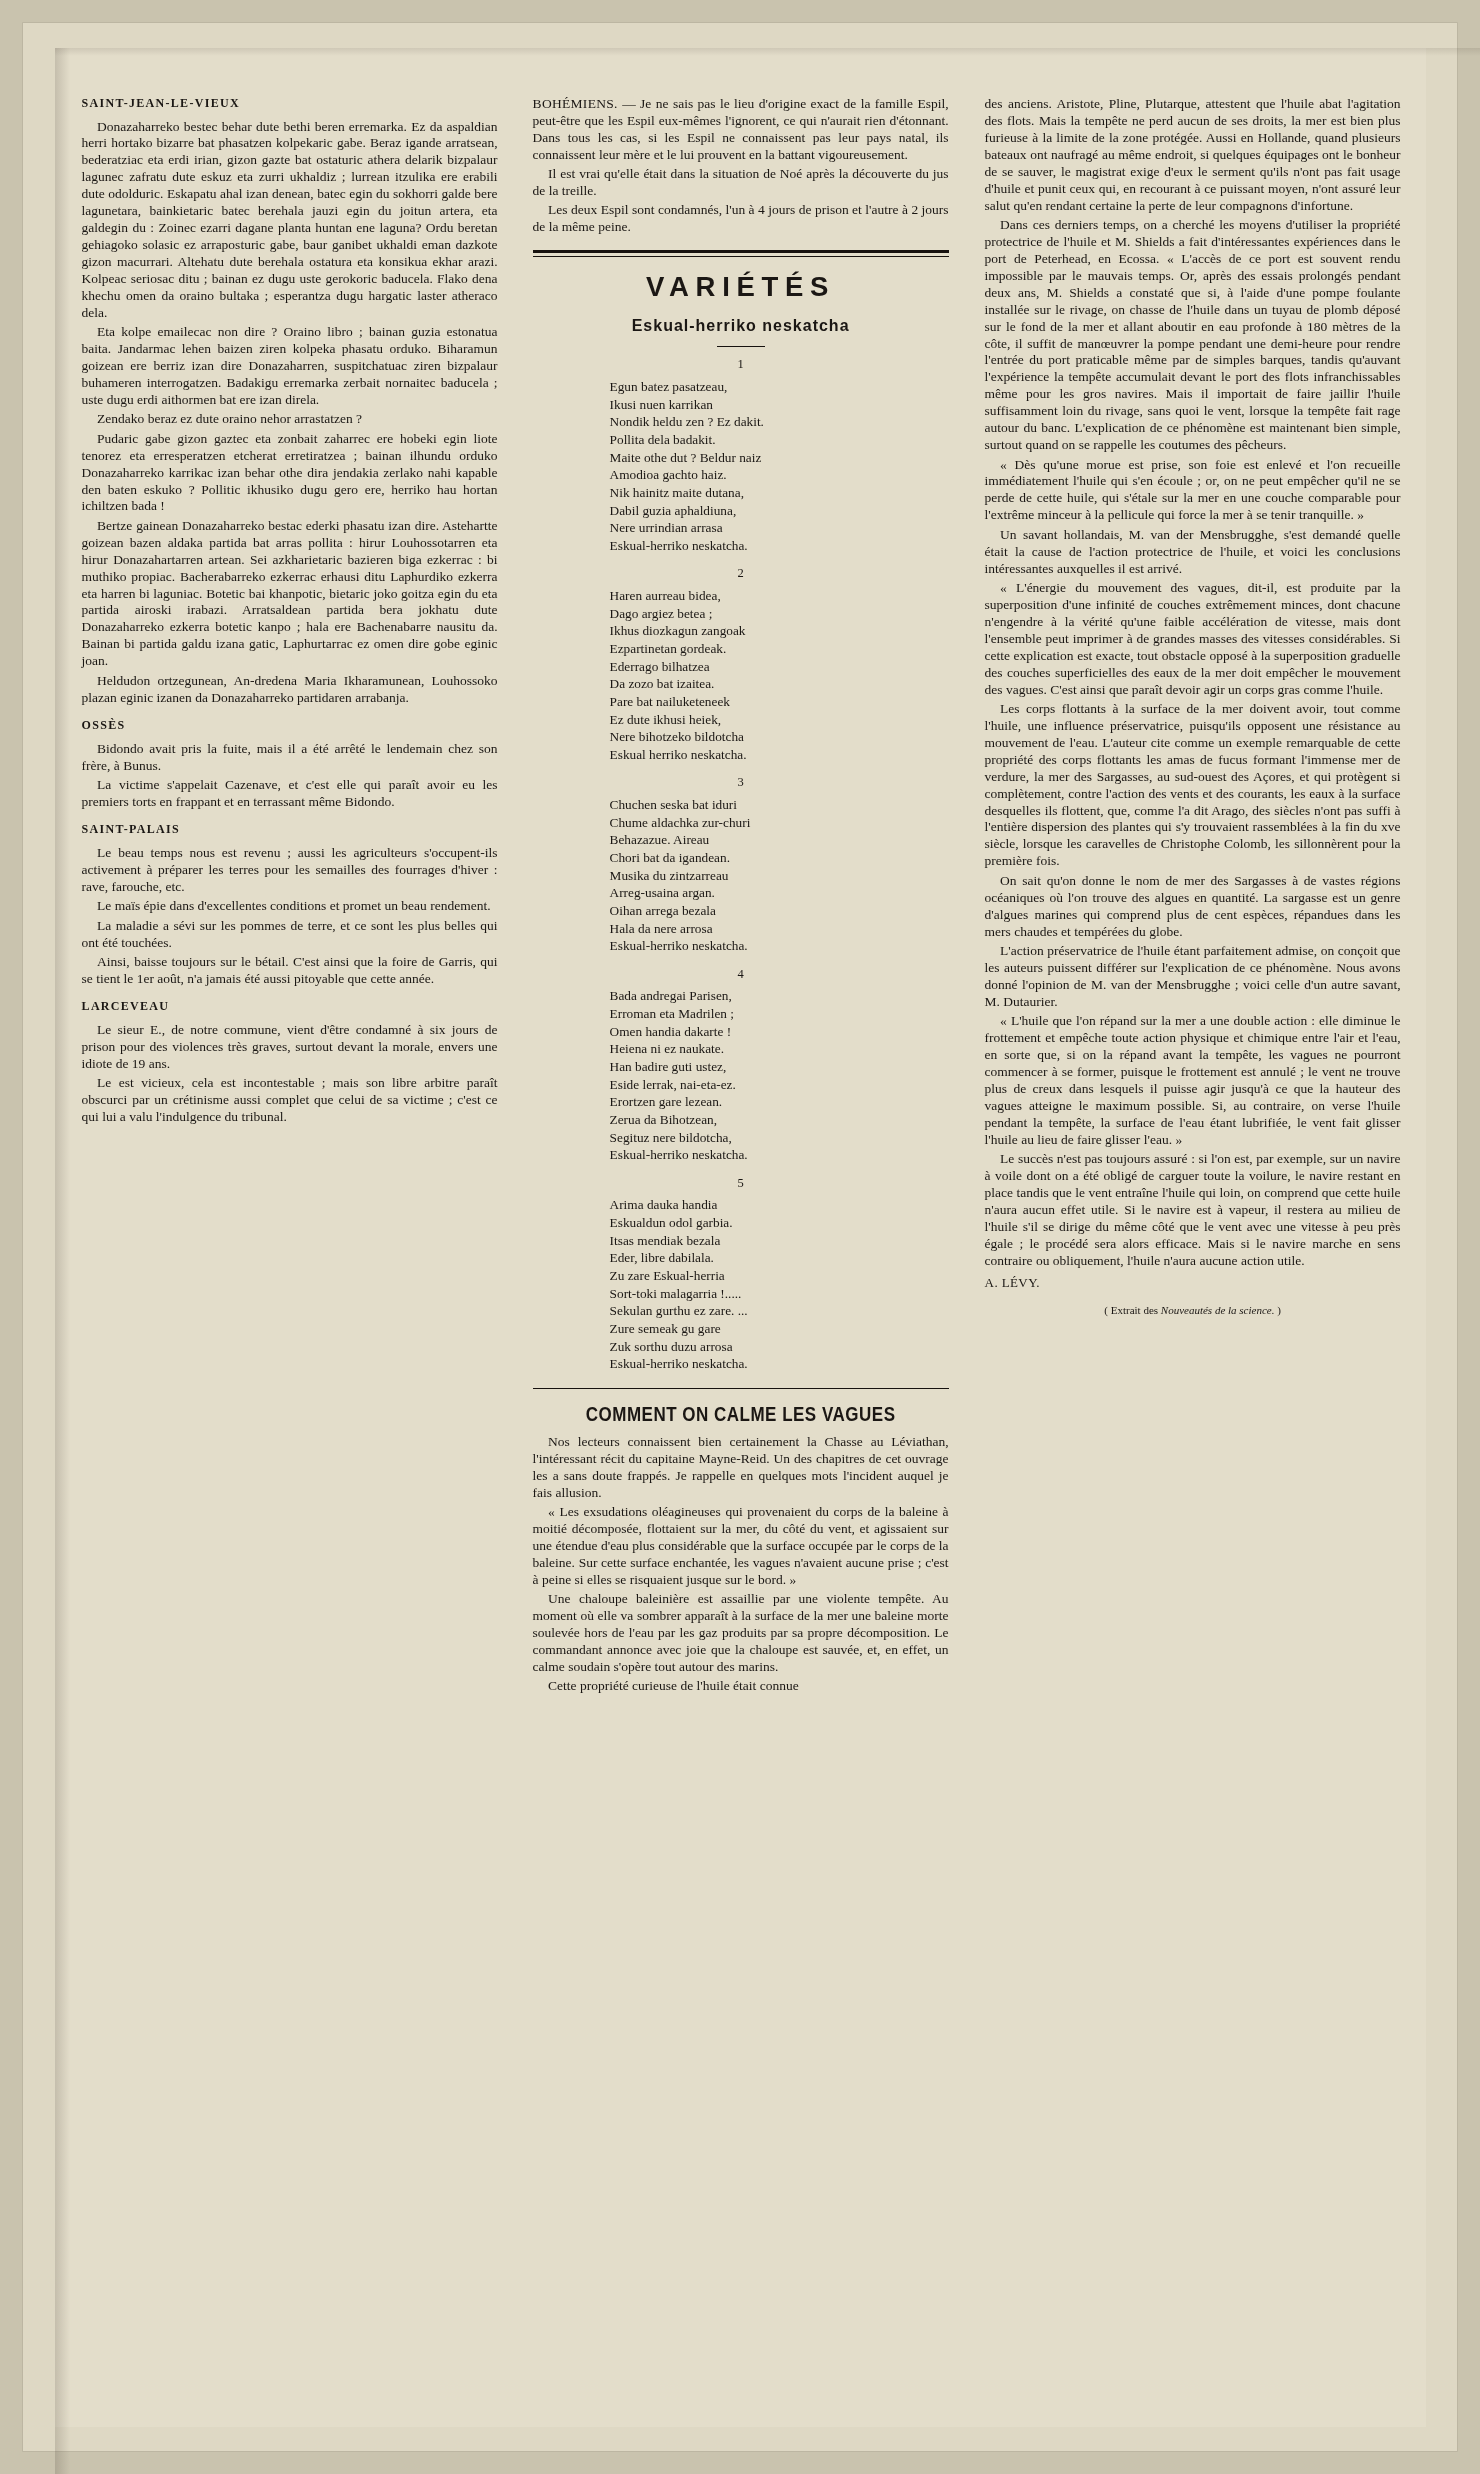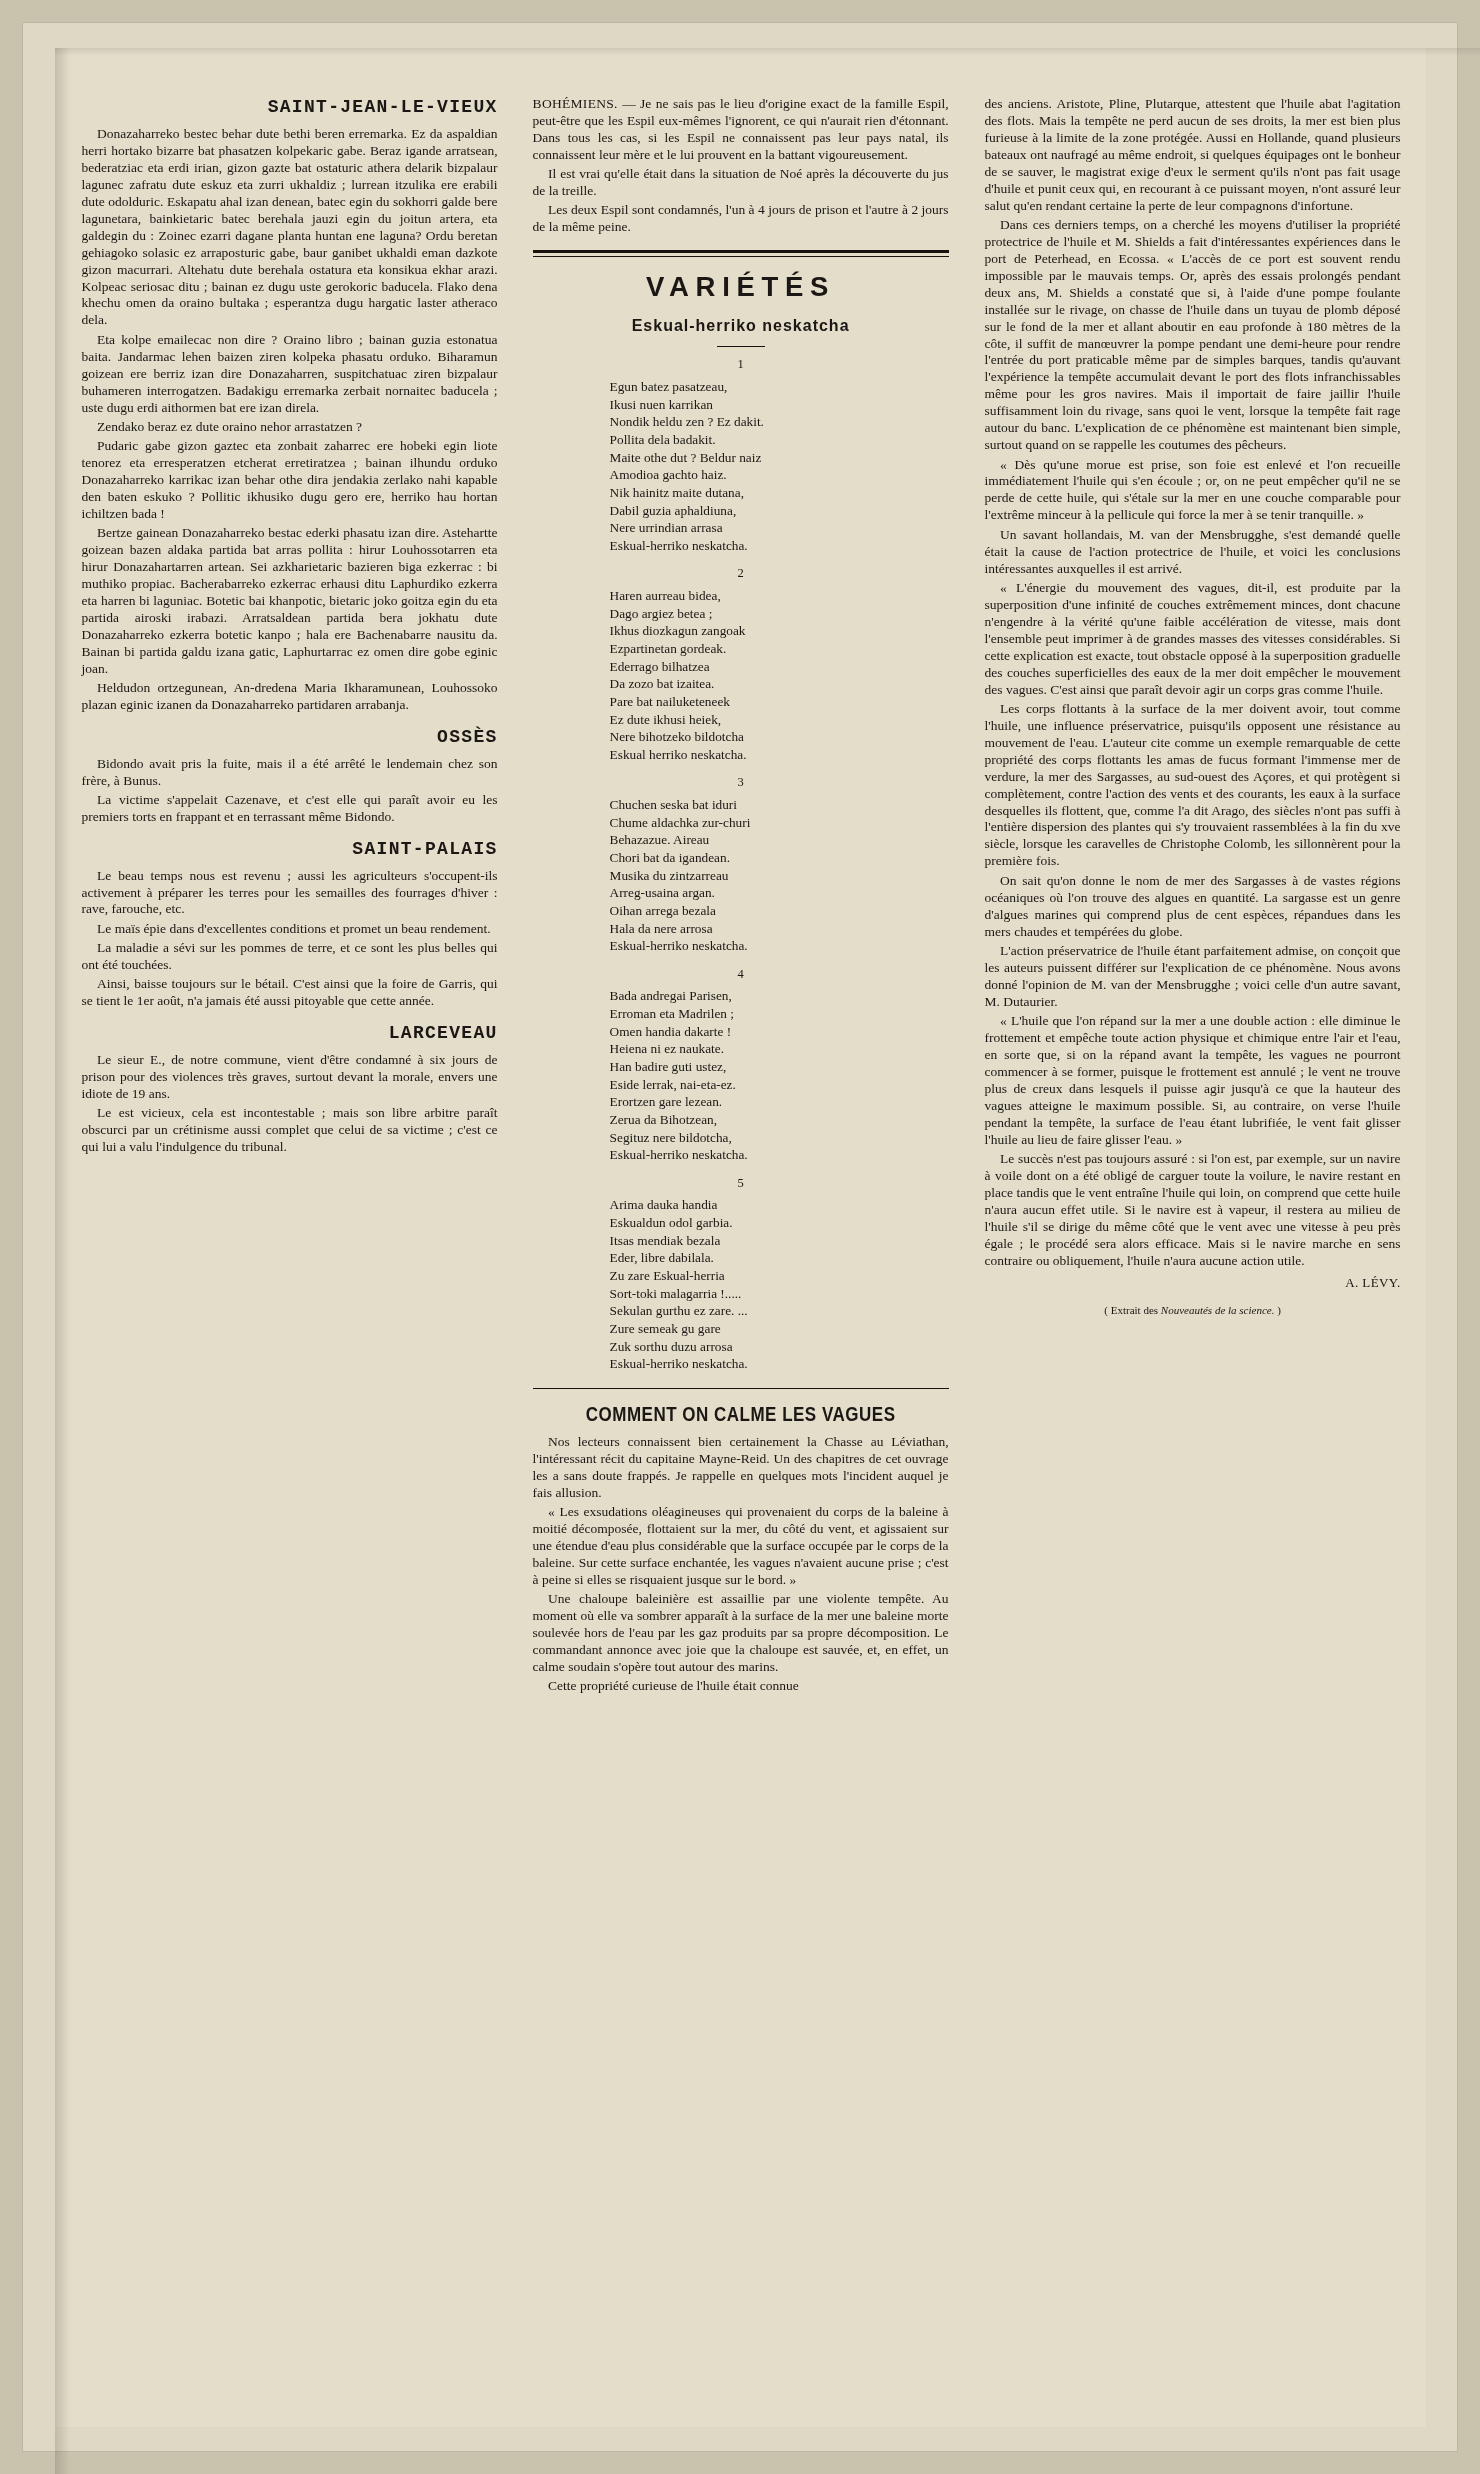--- a/index.html
+++ b/index.html
@@ -41,25 +41,25 @@
     hyphens:auto;
   }
   .col.c1 { left:5px; }
   .col.c2 { left:456px; }
   .col.c3 { left:908px; }
 
   .col p { margin:0 0 0.18em 0; text-indent:1.15em; }
   .col p.noind { text-indent:0; }
 
   h3.town {
-    font-family:Liberation Mono, monospace;
-    font-size:18px;
+    font-family:Liberation Serif, serif;
+    font-size:12px;
     font-weight:bold;
     letter-spacing:1.3px;
-    text-align:right;
+    text-align:left;
     margin:11.6px 0 7.5px 0;
   }
   h3.town.first { margin-top:0; }
   .bohemiens-lead { font-variant:small-caps; letter-spacing:0.3px; }
 
   
   .rule-thick {
     margin:13.3px 0 3.3px 0;
     border-top:3.3px solid #17120f;
   }
@@ -107,21 +107,20 @@
     font-size:17px;
     letter-spacing:0.5px;
     text-align:center;
     margin:15px 0 8.3px 0;
     transform:scaleY(1.22);
     transform-origin:center;
   }
   .hr-above-head { border-top:1.7px solid #17120f; margin:15px 0 0 0; }
 
   .sig {
-    text-align:right;
     margin-top:5px;
     font-size:13px;
     letter-spacing:0.4px;
   }
   .extrait {
     text-align:center;
     font-size:11px;
     margin-top:13.3px;
   }
   .extrait i { font-style:italic; }

